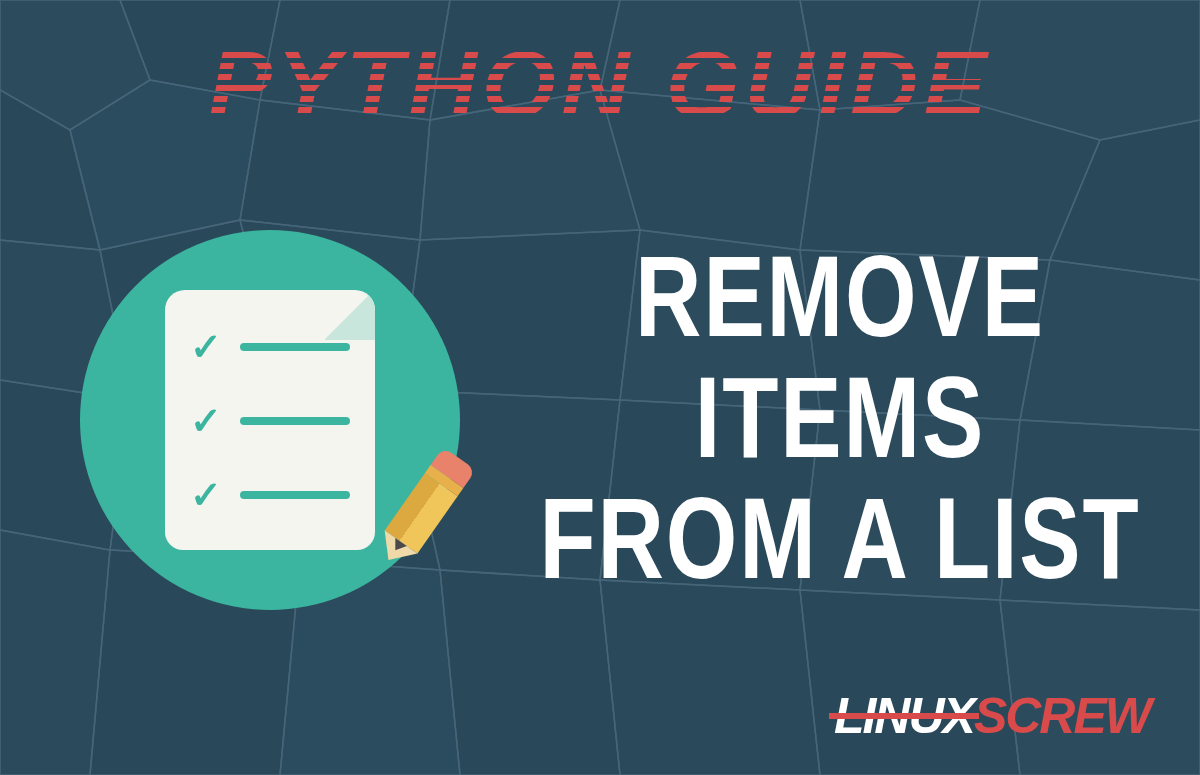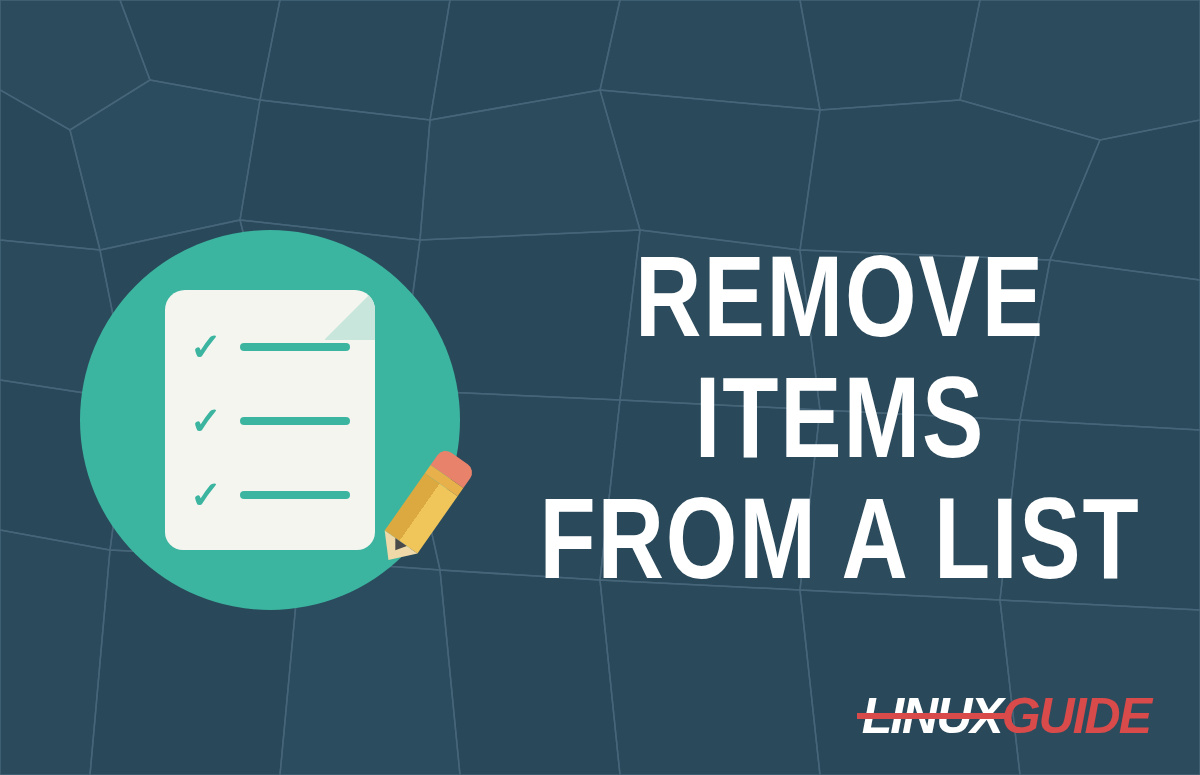--- a/index.html
+++ b/index.html
@@ -226,20 +226,21 @@
     <polygon points="110,550 300,560 280,775 90,775" fill="#284050"></polygon>
     <polygon points="300,560 440,570 460,775 280,775" fill="#34506a"></polygon>
     <polygon points="440,570 600,580 620,775 460,775" fill="#2a4556"></polygon>
     <polygon points="600,580 800,590 820,775 620,775" fill="#324d5e"></polygon>
     <polygon points="800,590 1000,600 1020,775 820,775" fill="#284050"></polygon>
     <polygon points="1000,600 1200,610 1200,775 1020,775" fill="#3a5568"></polygon>
   </g>
 </svg>
 
 <div class="content">
+  <div class="header-title">PYTHON GUIDE</div>
 
   <div class="icon-circle">
     <div class="checklist-doc">
       <div class="check-row">
         <span class="checkmark">✓</span>
         <div class="check-line"></div>
       </div>
       <div class="check-row">
         <span class="checkmark">✓</span>
         <div class="check-line"></div>
@@ -258,15 +259,15 @@
         </div>
     </div>
   </div>
 
   <div class="main-title">
     <div>REMOVE ITEMS</div>
     <div>FROM A LIST</div>
   </div>
 
   <div class="logo">
-    <span class="logo-linux logo-strike">LINUX</span><span class="logo-screw">GUIDE</span>
+    <span class="logo-linux logo-strike">LINUX</span><span class="logo-screw">SCREW</span>
   </div>
 </div>
 
 </body></html>

